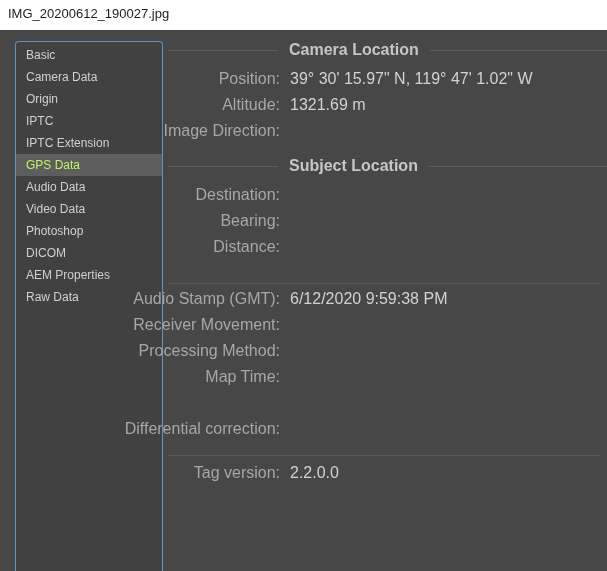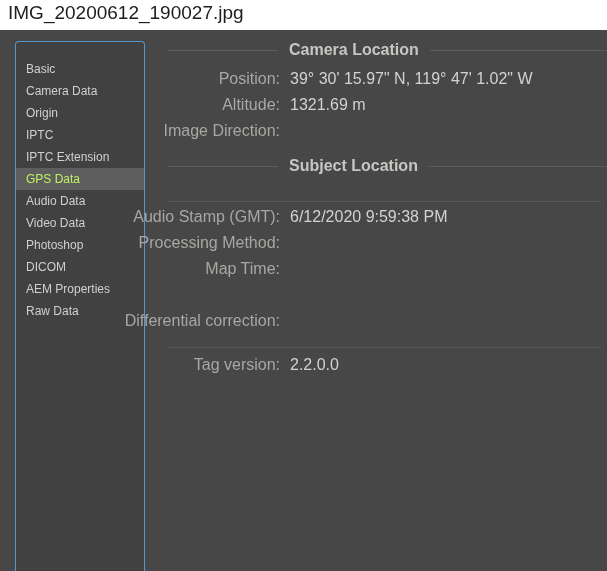--- a/index.html
+++ b/index.html
@@ -10,43 +10,43 @@
     position: relative;
   }
 
   
   .titlebar {
     height: 30px;
     background: #ffffff;
     display: flex;
     align-items: center;
     padding: 0 8px 4px 8px;
-    font-size: 19px;
+    font-size: 13px;
     color: #1d1d1d;
   }
 
   
   .panel {
     position: absolute;
     left: 0; right: 0; top: 30px; bottom: 0;
     background: #474747;
   }
 
   
   .sidebar {
     position: absolute;
     left: 15px;
     top: 11px;
     bottom: 0;
-    width: 130px;
+    width: 148px;
     background: #414141;
     border: 1px solid #5696cc;
     border-bottom: none;
     border-radius: 4px 4px 0 0;
-    padding-top: 16px;
+    padding-top: 2px;
     overflow: hidden;
   }
   .sidebar-item {
     height: 22px;
     line-height: 22px;
     padding-left: 10px;
     font-size: 12px;
     color: #d0d0d0;
     white-space: nowrap;
     cursor: default;
@@ -175,29 +175,55 @@
         <span class="value"></span>
       </div>
     </div>
 
     <div class="section-header header-sl">
       <span class="hline-left"></span>
       <span class="header-text">Subject Location</span>
       <span class="hline-right"></span>
     </div>
 
+    <div class="rows">
+      <div class="row">
+        <span class="label-col">
+            <span class="label">Destination:</span>
+          </span>
+        <span class="value"></span>
+      </div>
+      <div class="row">
+        <span class="label-col">
+            <span class="label">Bearing:</span>
+          </span>
+        <span class="value"></span>
+      </div>
+      <div class="row">
+        <span class="label-col">
+            <span class="label">Distance:</span>
+          </span>
+        <span class="value"></span>
+      </div>
+    </div>
 
     <div class="divider divider-1"></div>
 
     <div class="rows rows-after-divider">
       <div class="row">
         <span class="label-col">
             <span class="label">Audio Stamp (GMT):</span>
           </span>
         <span class="value">6/12/2020 9:59:38 PM</span>
+      </div>
+      <div class="row">
+        <span class="label-col">
+            <span class="label">Receiver Movement:</span>
+          </span>
+        <span class="value"></span>
       </div>
       <div class="row">
         <span class="label-col">
             <span class="label">Processing Method:</span>
           </span>
         <span class="value"></span>
       </div>
       <div class="row">
         <span class="label-col">
             <span class="label">Map Time:</span>

